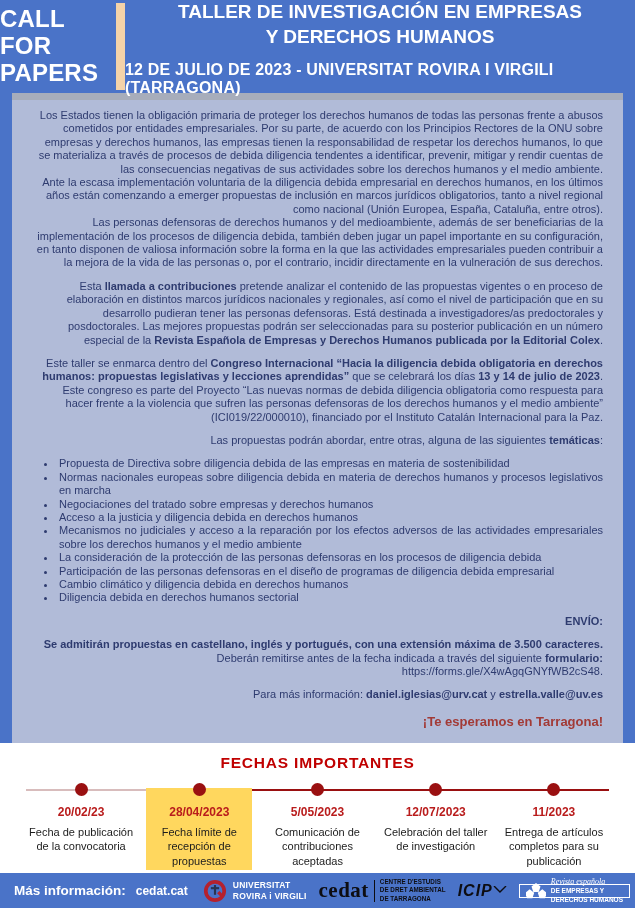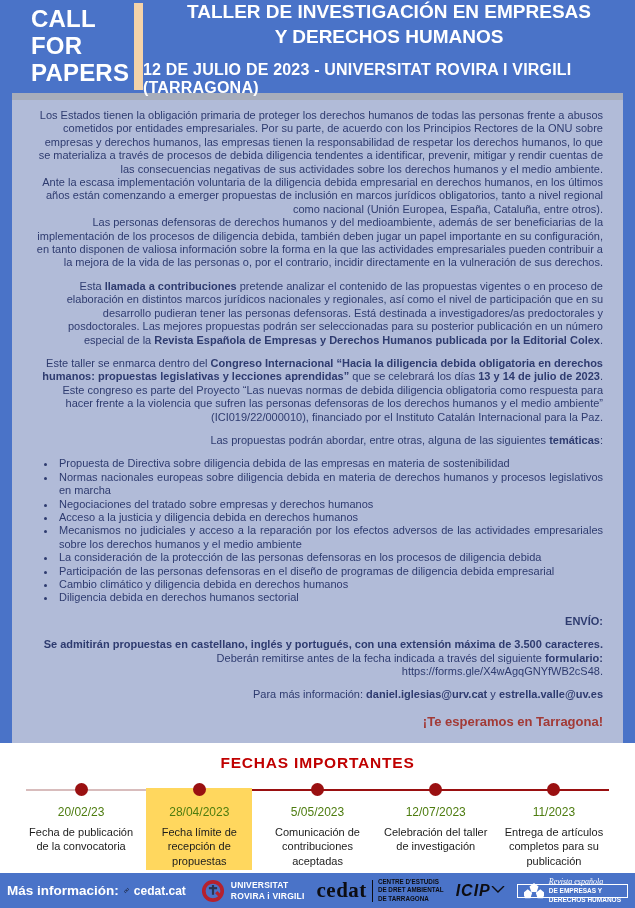--- a/index.html
+++ b/index.html
@@ -3,21 +3,21 @@
 <meta charset="utf-8">
 <style>
   html,body{margin:0;padding:0;background:#e8e8e8;}
   *{box-sizing:border-box;}
   .poster{
     width:635px;height:908px;margin:0 auto;background:#4a73c8;
     font-family:"Liberation Sans", sans-serif;overflow:hidden;position:relative;
   }
   
   .header{height:93px;display:flex;align-items:stretch;color:#fff;}
-  .brand{width:134px;padding-left:31px;display:flex;flex-direction:column;justify-content:center;border-radius:24px;}
+  .brand{width:116px;display:flex;flex-direction:column;justify-content:center;border-radius:24px;}
   .brand div{font-size:24px;font-weight:bold;line-height:1.12;letter-spacing:0.2px;}
   .header-divider{width:9px;background:#f4d3a9;margin:3px 0;}
   .header-right{flex:1;display:flex;flex-direction:column;align-items:center;justify-content:center;padding-top:4px;}
   .page-title{font-size:19px;font-weight:bold;text-align:center;line-height:1.3;width:420px;}
   .date-line{font-size:16px;font-weight:bold;margin-top:11px;letter-spacing:0.2px;}
   
   .panel{
     margin:0 12px;height:650px;background:#b1bbd8;border-top:7px solid #a7adbb;
     padding:9px 20px 6px;color:#2e3b6f;font-size:11px;line-height:1.22;text-align:justify;
     overflow:hidden;
@@ -33,25 +33,25 @@
   .dates{background:#ffffff;height:130px;display:flex;flex-direction:column;}
   .dates-title{color:#c00000;font-weight:bold;font-size:15.5px;letter-spacing:0.8px;text-align:center;padding-top:11px;margin-bottom:8px;}
   .timeline{flex:1;position:relative;margin:0 22px 3px;}
   .tl-line{position:absolute;top:9px;left:4px;right:4px;height:2px;
     background:linear-gradient(to right,#d8bcbc 0 21%,#9a1011 21%);}
   .timeline-items{display:flex;height:100%;align-items:stretch;}
   .tl-col{flex:1;display:flex;flex-direction:column;align-items:center;position:relative;}
   .tl-dot{width:13px;height:13px;border-radius:50%;background:#9a1011;margin:3px 0 9px;position:relative;z-index:1;}
   .tl-box{flex:1;width:100%;text-align:center;padding:0 5px;}
   .tl-box.highlight{background:#ffd75e;width:90%;margin-top:-17px;padding-top:17px;}
-  .tl-date{font-weight:normal;color:#4d7c0f;font-size:12px;margin-bottom:6px;}
+  .tl-date{font-weight:bold;color:#b91c1c;font-size:12px;margin-bottom:6px;}
   .tl-label{font-size:11px;color:#1c1c1c;line-height:1.3;}
   
   .footer{height:35px;background:#4a73c8;display:flex;align-items:center;padding:0 7px;color:#fff;}
-  .more-info{font-size:13.5px;font-weight:bold;white-space:nowrap;}
+  .more-info{font-size:13.5px;font-weight:bold;white-space:nowrap;margin-left:7px;}
   .link-icon{width:21px;height:21px;margin:0 5px;}
   .footer-link{font-size:12px;font-weight:bold;white-space:nowrap;}
   .urv{display:flex;align-items:center;gap:5px;margin-left:14px;}
   .urv-glyph{width:26px;height:26px;}
   .urv-text{font-size:8.5px;font-weight:bold;line-height:1.2;letter-spacing:0.2px;white-space:nowrap;}
   .cedat{display:flex;align-items:center;gap:5px;margin-left:12px;color:#0d0d12;}
   .cedat-name{font-family:"Liberation Serif",serif;font-weight:bold;font-size:21px;letter-spacing:0.5px;}
   .cedat-sep{width:1px;height:22px;background:#0d0d12;}
   .cedat-desc{font-size:6.3px;font-weight:bold;line-height:1.3;text-align:left;white-space:nowrap;}
   .icip{display:flex;flex-direction:row;align-items:center;margin-left:12px;color:#0d0d12;}

